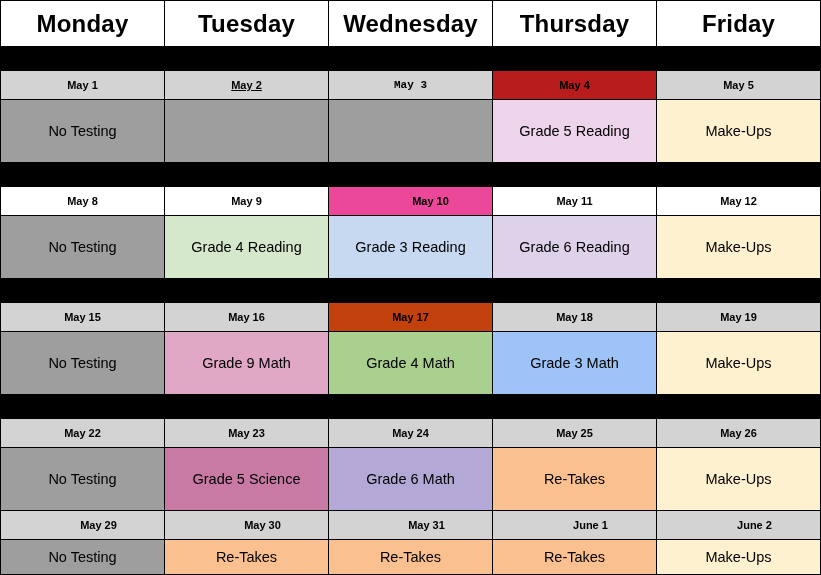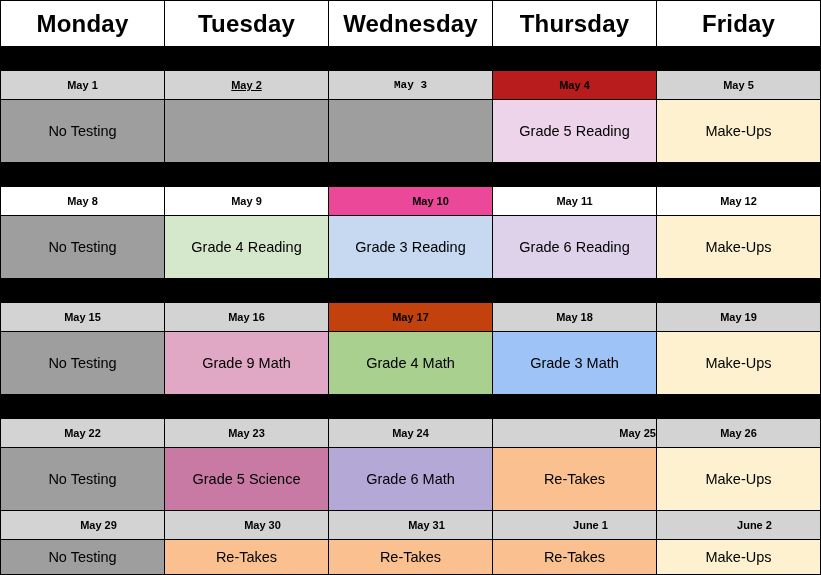--- a/index.html
+++ b/index.html
@@ -204,21 +204,21 @@
       <td></td>
       <td></td>
       <td></td>
       <td></td>
     </tr>
 
     <tr class="date-row">
       <td style="background: rgb(211, 211, 211);">May 22</td>
       <td style="background: rgb(211, 211, 211);">May 23</td>
       <td style="background: rgb(211, 211, 211);">May 24</td>
-      <td style="background: rgb(211, 211, 211); text-align: right;">May 25</td>
+      <td style="background: rgb(211, 211, 211);">May 25</td>
       <td style="background: rgb(211, 211, 211);">May 26</td>
     </tr>
     <tr class="event-row">
       <td style="background: rgb(158, 158, 158);">
           <span class="cellText">No Testing</span>
         </td>
       <td style="background: rgb(200, 122, 165);">
           <span class="cellText">Grade 5 Science</span>
         </td>
       <td style="background: rgb(179, 168, 214);">

